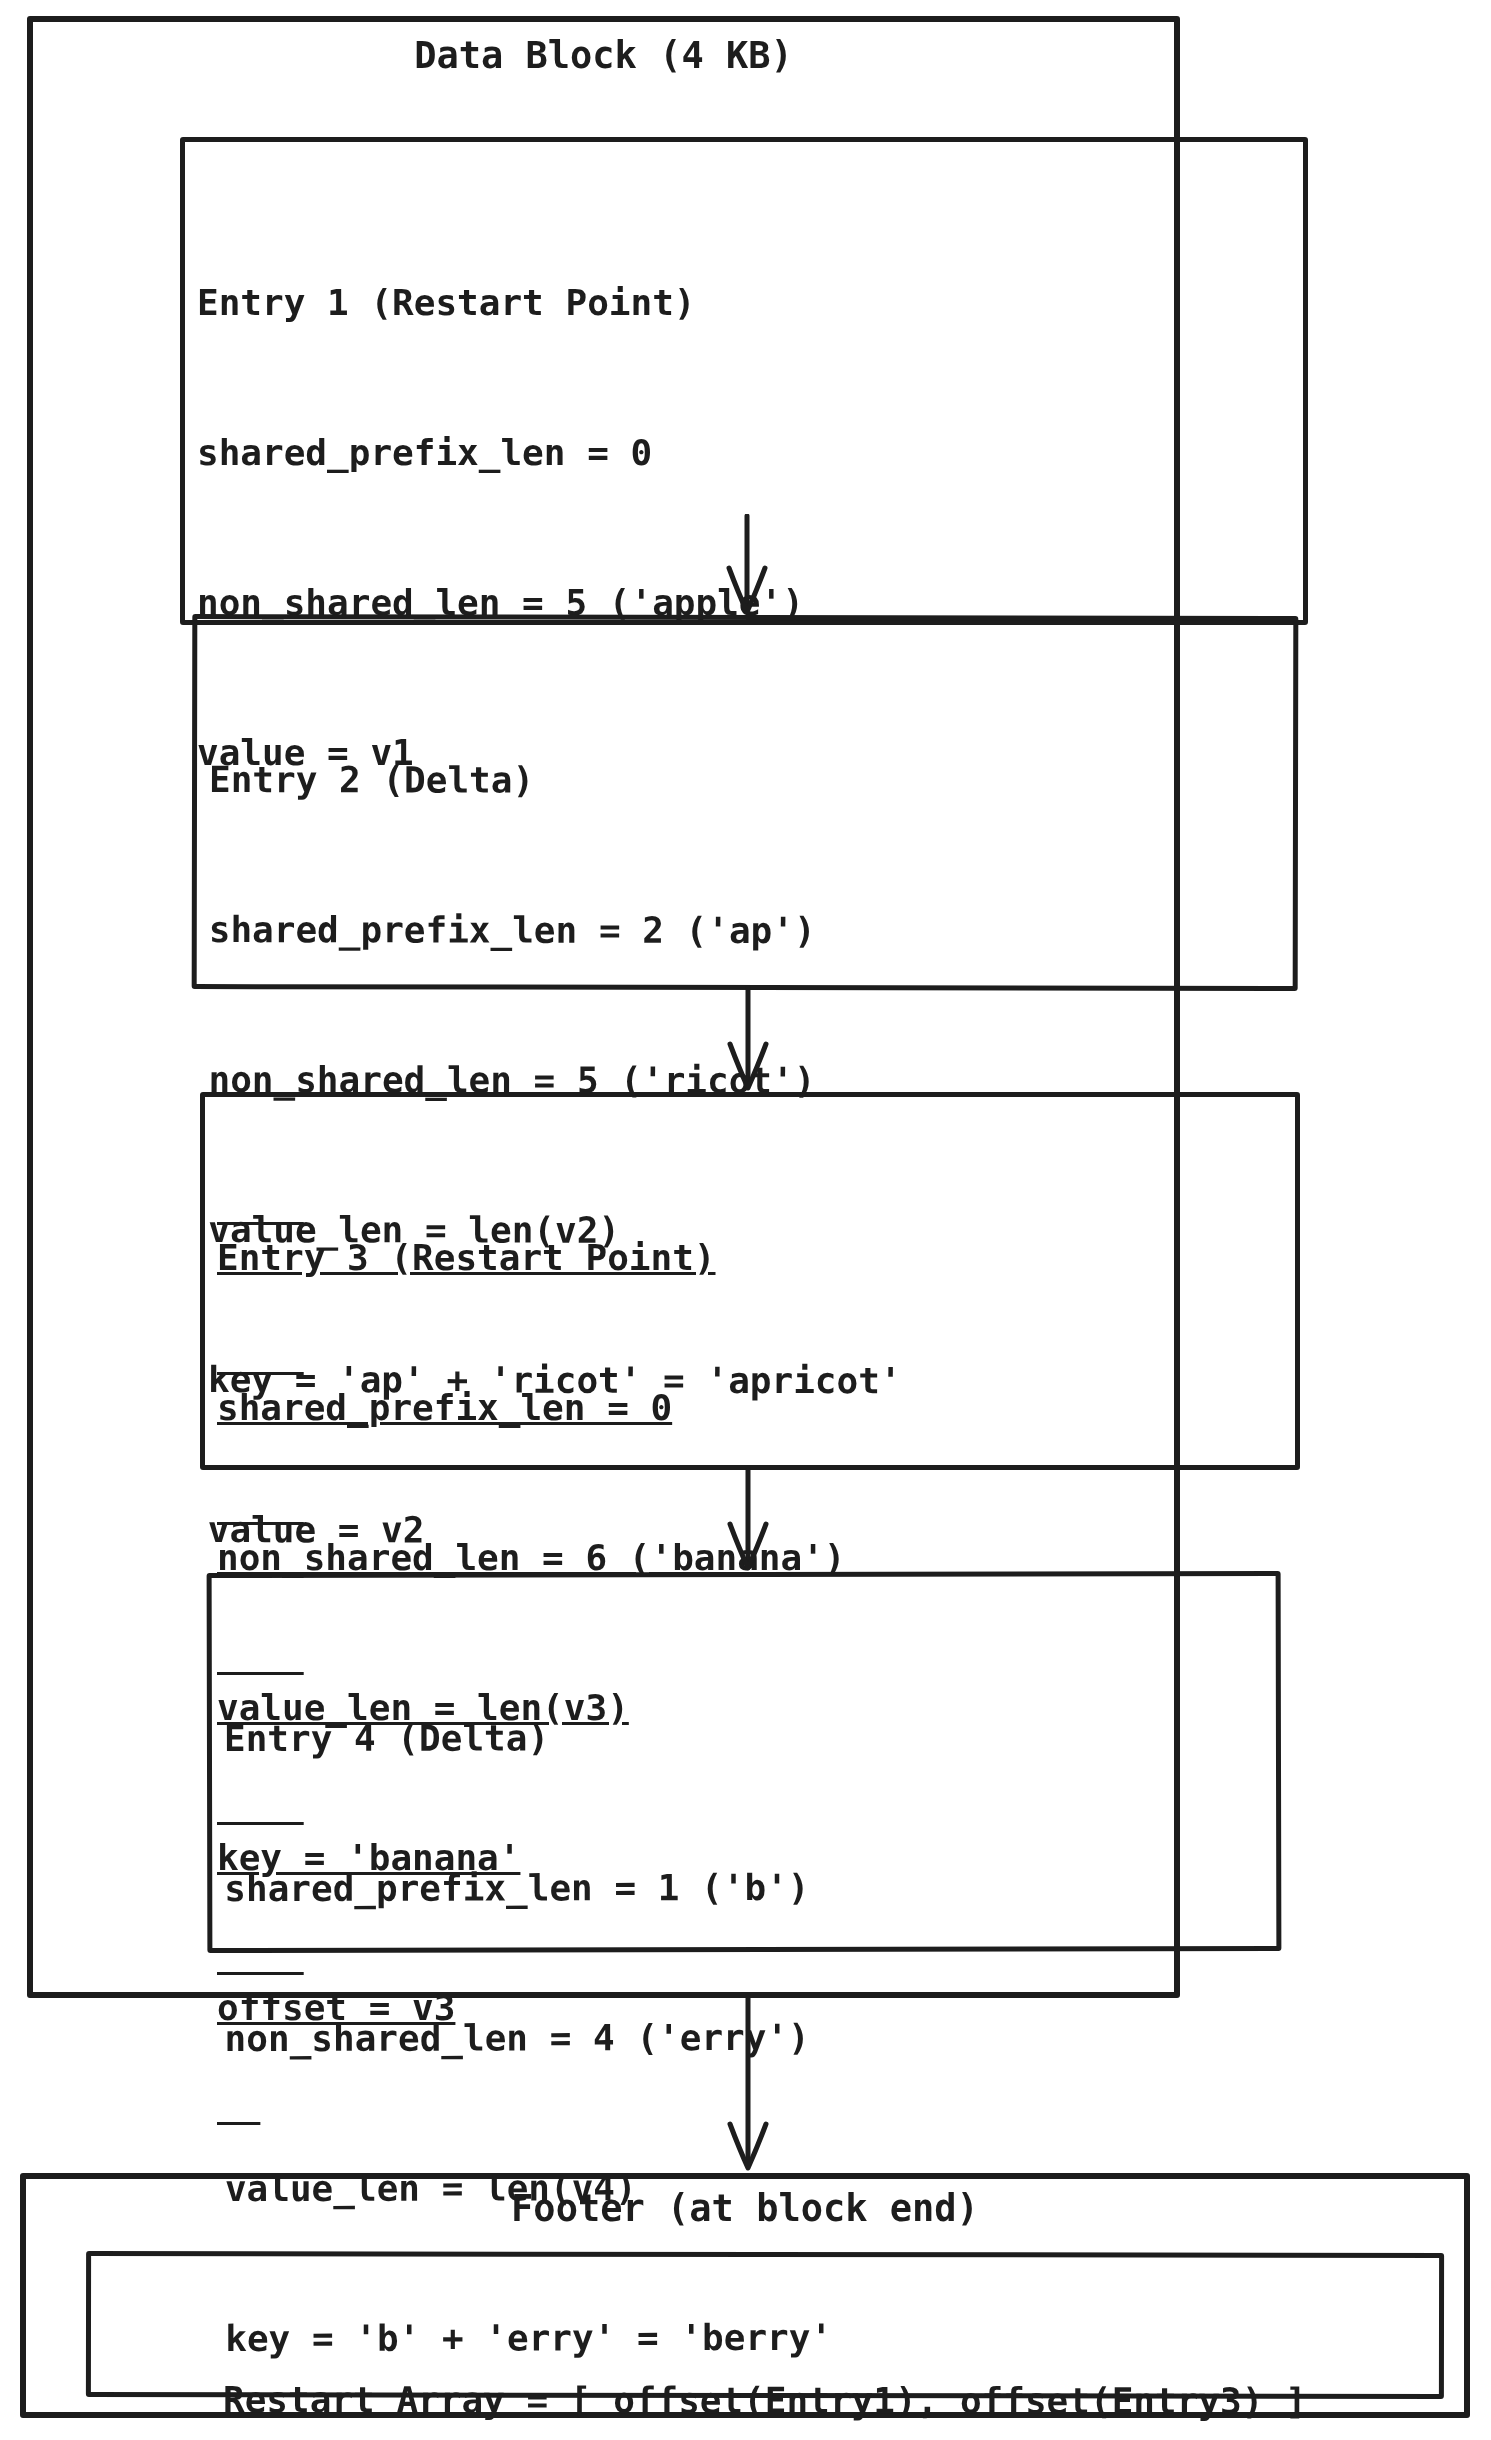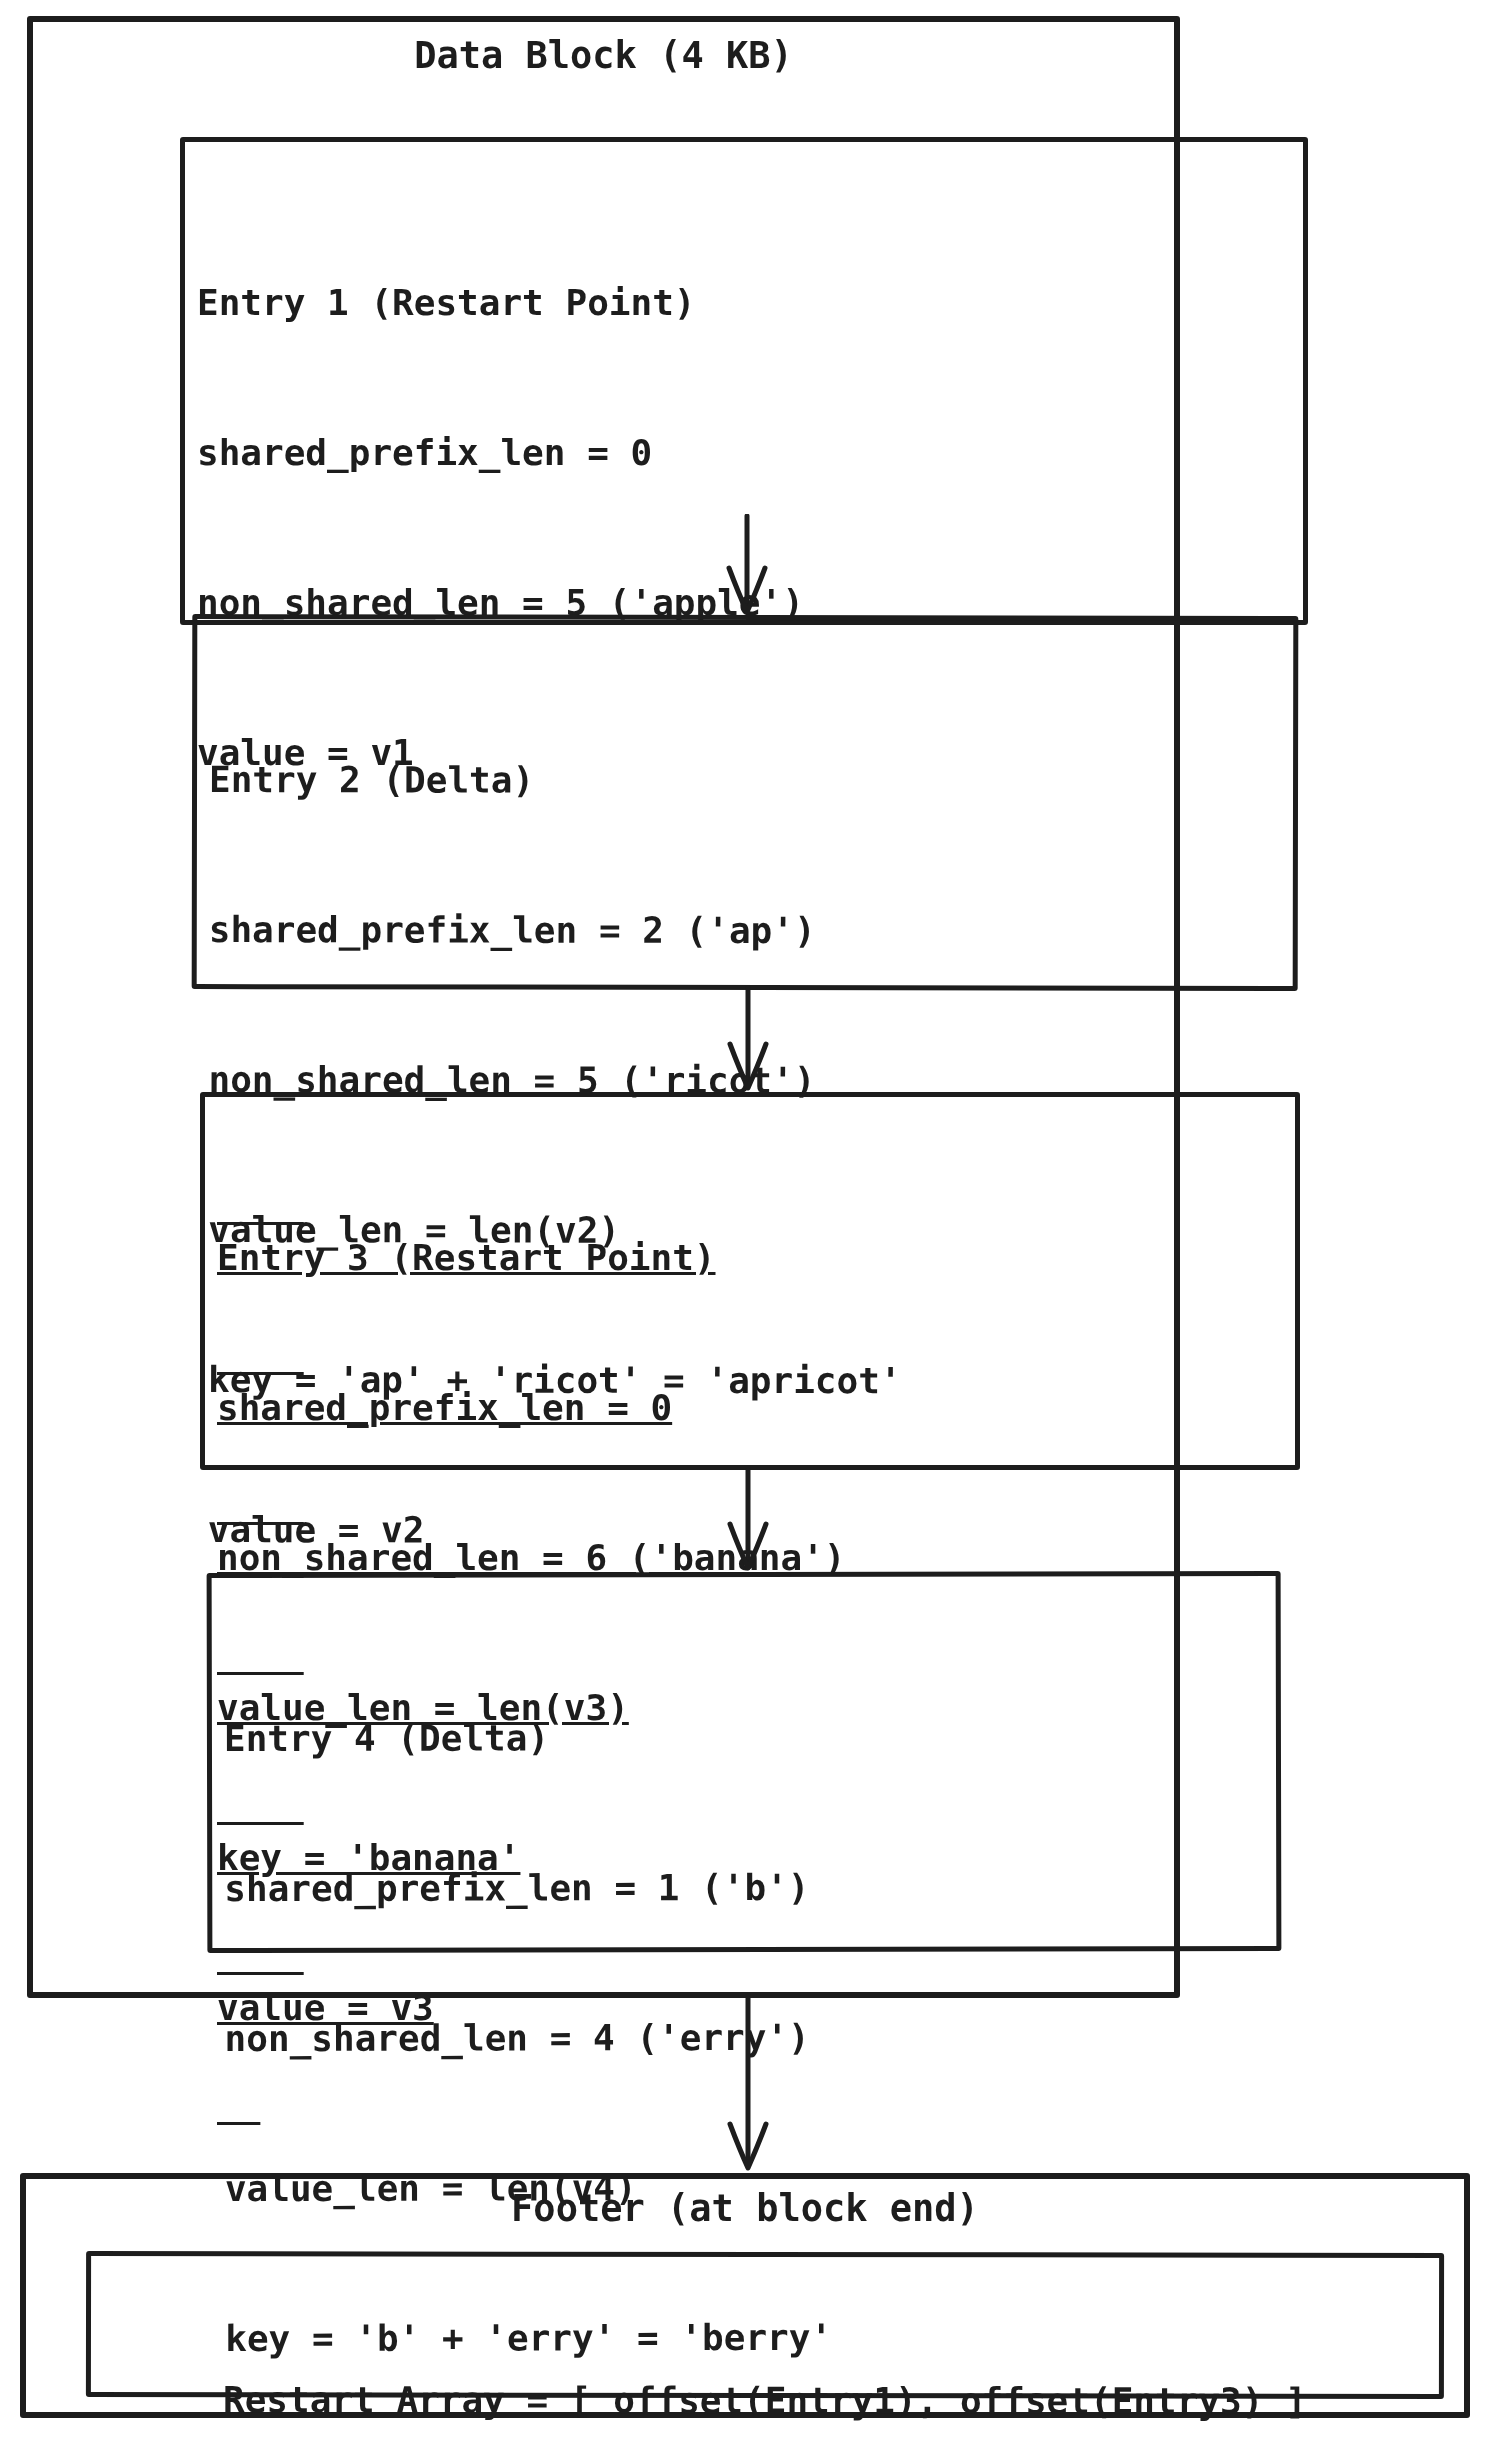--- a/index.html
+++ b/index.html
@@ -94,21 +94,21 @@
     <path d="M30 2 L30 100"></path>
     <path d="M12 58 Q21 82 30 102 Q39 82 48 58"></path>
   </svg>
 
   <div class="box entry" style="left:200px;top:1092px;width:1100px;height:378px;text-decoration:underline;">
     <div class="line">Entry 3 (Restart Point)</div>
     <div class="line">shared_prefix_len = 0</div>
     <div class="line">non_shared_len = 6 ('banana')</div>
     <div class="line">value_len = len(v3)</div>
     <div class="line">key = 'banana'</div>
-    <div class="line">value = v3</div>
+    <div class="line">offset = v3</div>
   </div>
 
   <svg class="arrow" style="left:718px;top:1468px;" width="60" height="104" viewBox="0 0 60 104">
     <path d="M30 2 L30 98"></path>
     <path d="M12 56 Q21 80 30 100 Q39 80 48 56"></path>
   </svg>
 
   <div class="box entry tilt-b" style="left:207px;top:1572px;width:1074px;height:380px;">
     <div class="line">Entry 4 (Delta)</div>
     <div class="line">shared_prefix_len = 1 ('b')</div>

